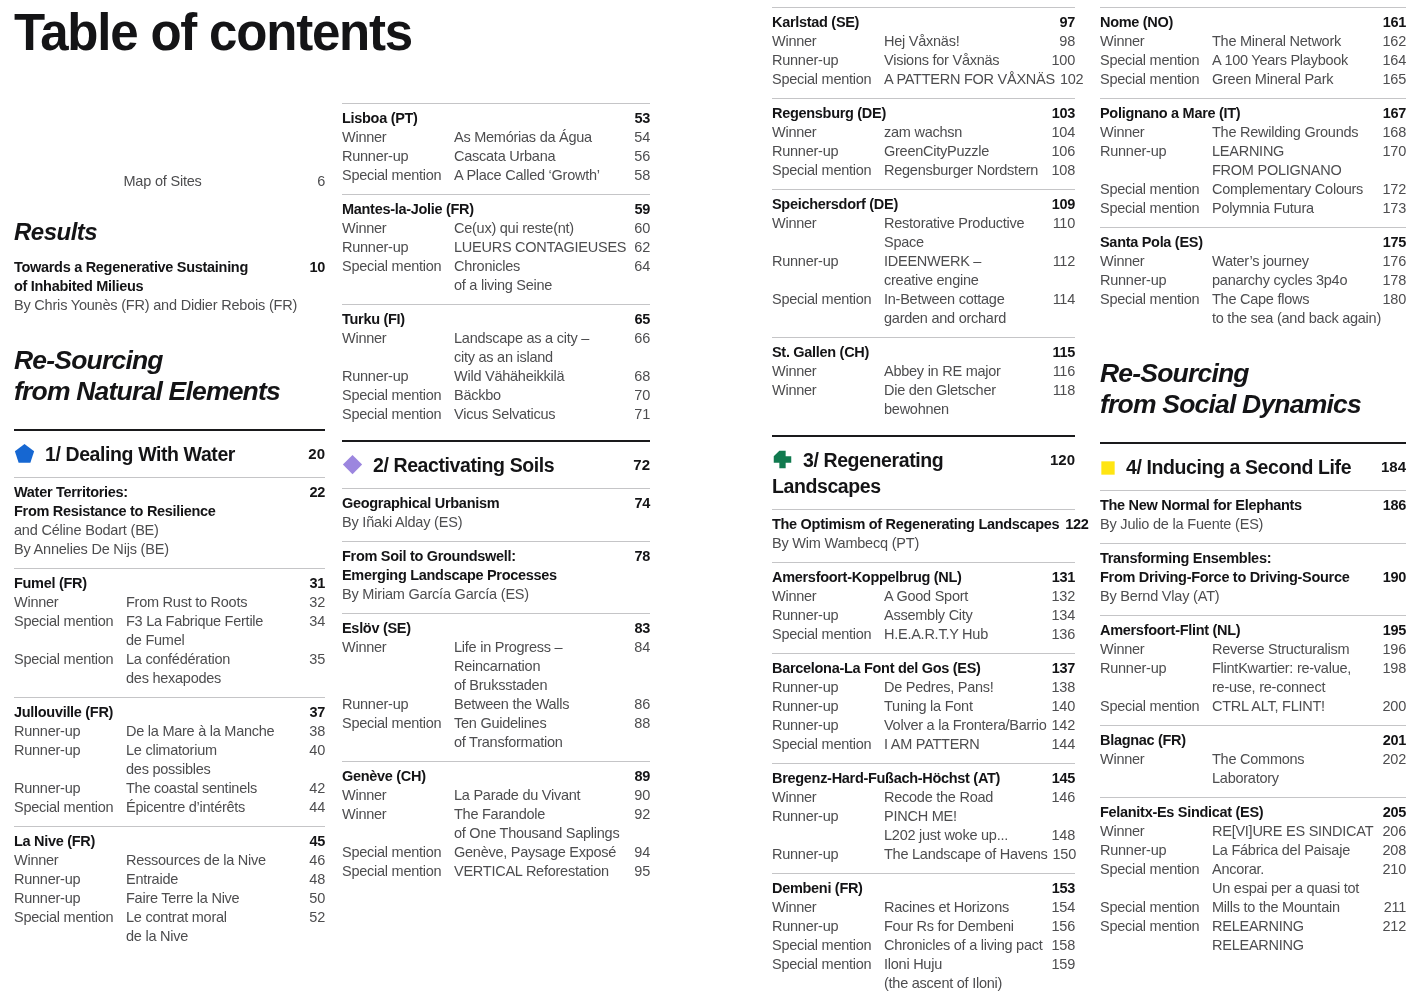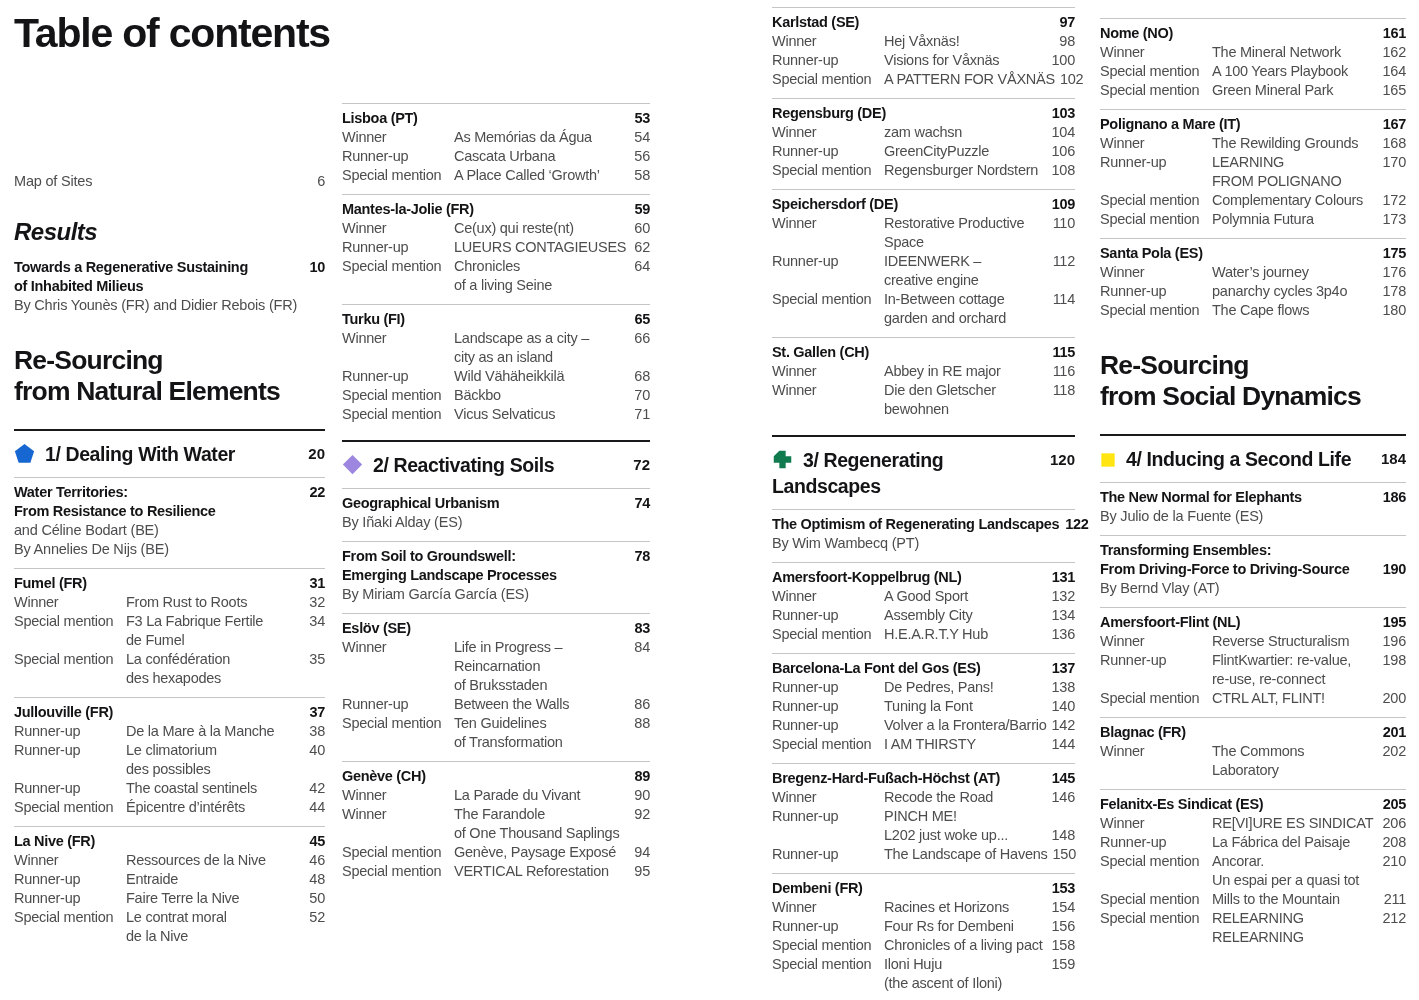--- a/index.html
+++ b/index.html
@@ -1,38 +1,38 @@
 <!DOCTYPE html>
 <html><head>
 <meta charset="utf-8">
 <style>
   html,body{margin:0;padding:0;background:#ffffff;}
   .page{position:relative;width:1419px;height:1000px;background:#ffffff;overflow:hidden;
         font-family:"Liberation Sans","DejaVu Sans",sans-serif;color:#4d4d4f;}
-  .title{position:absolute;left:14px;top:6px;margin:0;font-size:41px;line-height:54px;
+  .title{position:absolute;left:14px;top:6px;margin:0;font-size:51px;line-height:54px;
          font-weight:700;letter-spacing:-1.2px;color:#141416;}
   .col{position:absolute;top:0;box-sizing:border-box;}
   #col0{left:14px;width:311px;padding-top:170px;}
   #col1{left:342px;width:308px;padding-top:103px;}
   #col2{left:772px;width:303px;padding-top:7px;}
-  #col3{left:1100px;width:306px;padding-top:18px;}
+  #col3{left:1100px;width:306px;padding-top:7px;}
   .block{padding:5px 0 9px;}
   .rule-thin{border-top:1px solid #c5c5c7;}
   .rule-thick{border-top:2.5px solid #1a1a1c;margin-top:7px;padding-top:10px;padding-bottom:10px;}
   .rule-none{border-top:none;}
   
   .type-line{padding:2px 0 13px;display:flex;font-size:14.5px;line-height:19px;letter-spacing:-0.2px;}
-  .type-line .lt{flex:1;}
+  .type-line .lt{flex:1;text-align:center;}
   .type-line .lp{margin-left:auto;padding-left:6px;}
   
   .type-heading{margin-top:14px;padding:0 0 7px;font-size:24px;line-height:28px;font-weight:700;
                 letter-spacing:-0.5px;color:#141416;font-style:italic;}
   
   .type-big{margin-top:21px;padding:0 0 15px;font-size:26.5px;line-height:31px;font-weight:700;
-            letter-spacing:-0.8px;color:#141416;}
+            letter-spacing:-0.8px;color:#141416;font-style:italic;}
   
   .type-theme{display:flex;align-items:flex-start;}
   .theme-body{flex:1;font-size:19.5px;line-height:26px;font-weight:700;letter-spacing:-0.4px;
               color:#141416;}
   .theme-page{margin-left:auto;padding-left:6px;font-size:15px;line-height:26px;font-weight:700;
               color:#141416;}
   .icon{display:inline-block;margin-right:10px;vertical-align:-3px;}
   .icon.pentagon-icon,.icon.diamond-icon,.icon.cross-icon{width:21px;height:21px;}
   .icon.square-icon{width:16px;height:16px;vertical-align:-2px;}
   .icon svg{width:100%;height:100%;display:block;}
@@ -516,21 +516,21 @@
           <span class="rp">Tuning la Font</span>
           <span class="rn">140</span>
         </div>
         <div class="row-line">
           <span class="rl">Runner-up</span>
           <span class="rp">Volver a la Frontera/Barrio</span>
           <span class="rn">142</span>
         </div>
         <div class="row-line">
           <span class="rl">Special mention</span>
-          <span class="rp">I AM THIRSTY</span>
+          <span class="rp">I AM PATTERN</span>
           <span class="rn">144</span>
         </div>
       </div>
       <div class="block rule-thin type-site">
         <div class="site-head">
           <span class="sn">Bregenz-Hard-Fußach-Höchst (AT)</span>
           <span class="sp">145</span>
         </div>
         <div class="row-line">
           <span class="rl">Winner</span>
@@ -650,20 +650,25 @@
         </div>
         <div class="row-line">
           <span class="rl">Runner-up</span>
           <span class="rp">panarchy cycles 3p4o</span>
           <span class="rn">178</span>
         </div>
         <div class="row-line">
           <span class="rl">Special mention</span>
           <span class="rp">The Cape flows</span>
           <span class="rn">180</span>
+        </div>
+        <div class="row-line">
+          <span class="rl"></span>
+          <span class="rp">to the sea (and back again)</span>
+          <span class="rn"></span>
         </div>
       </div>
       <div class="block rule-none type-big">
         <div>Re-Sourcing</div>
         <div>from Social Dynamics</div>
       </div>
       <div class="block rule-thick type-theme">
         <div class="theme-body">
           <div><span class="icon square-icon"><svg viewBox="0 0 24 24">
                 <path d="M2 2 H22 V22 H2 Z" fill="#FFE512"></path>

